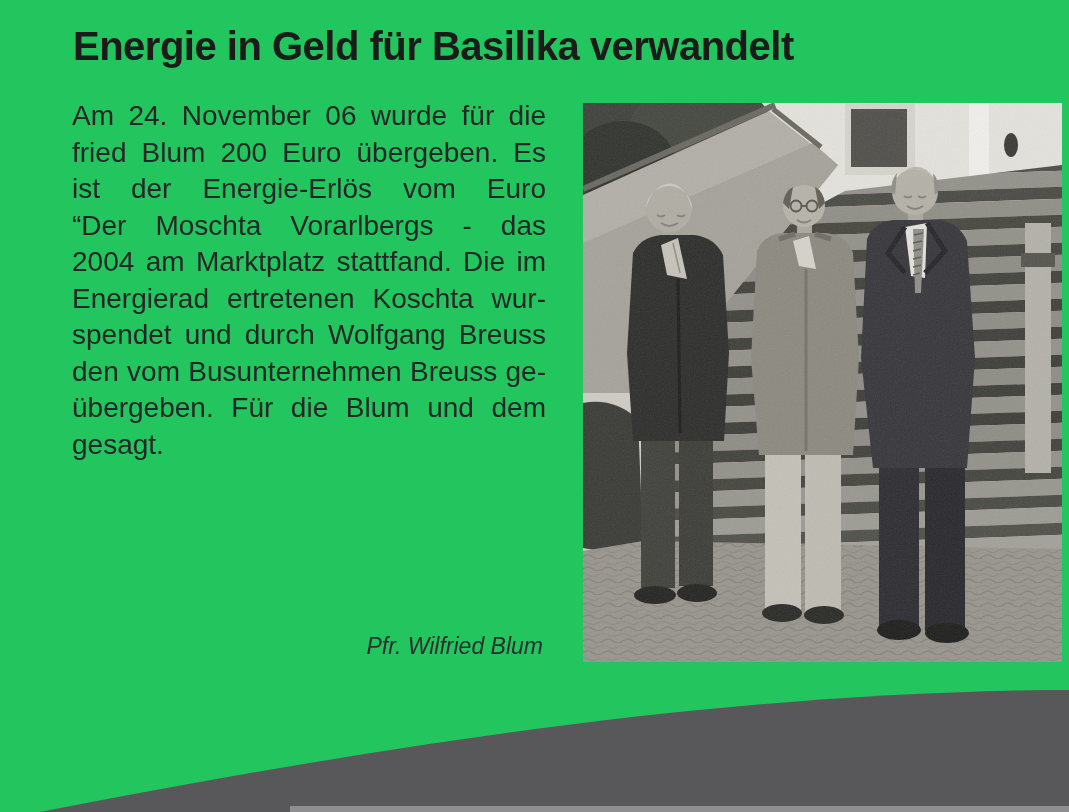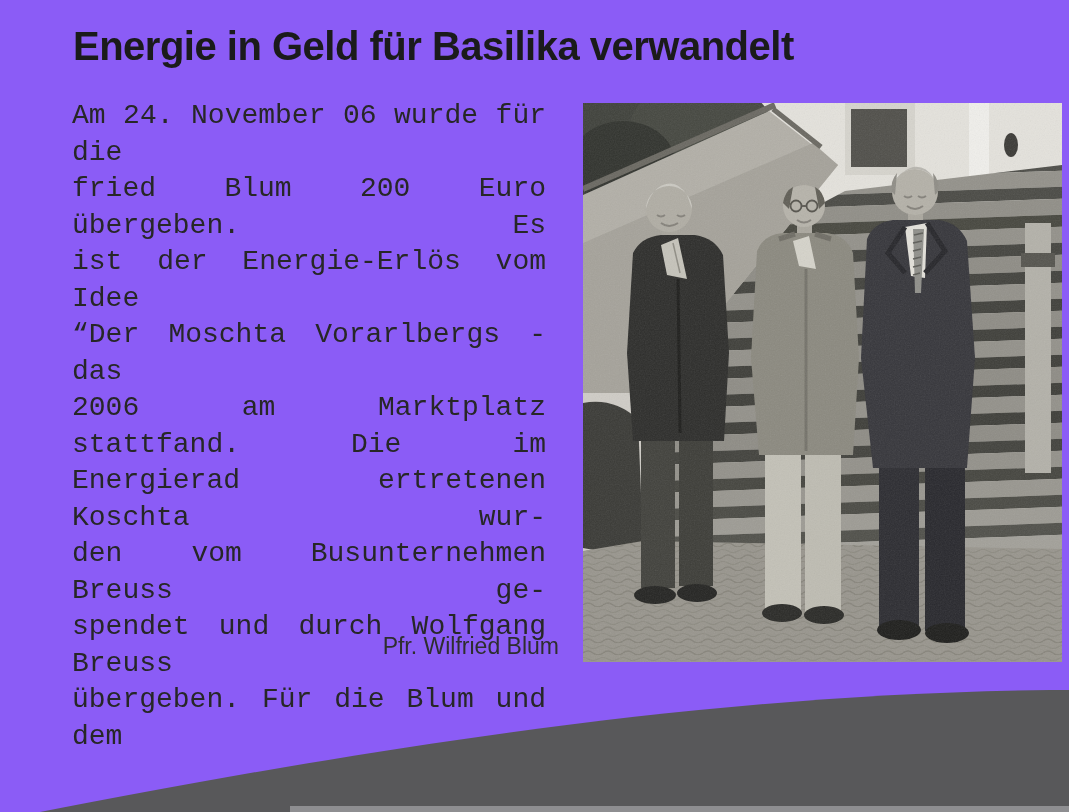--- a/index.html
+++ b/index.html
@@ -1,56 +1,57 @@
 <!DOCTYPE html>
 <html><head>
 <meta charset="utf-8">
 <style>
   html,body { margin:0; padding:0; background:#e9e9e9; }
   .page {
     position:relative; width:1069px; height:812px; margin:0 auto;
-    background:#8b5cf6; overflow:hidden;
+    background:#22c55e; overflow:hidden;
     font-family:"Liberation Sans", sans-serif;
   }
   .headline {
     position:absolute; left:73px; top:24px; margin:0;
     font-size:40px; font-weight:bold; letter-spacing:-0.5px;
     color:#1b1b1b; white-space:nowrap;
   }
   .body-text {
     position:absolute; left:72px; top:98px; width:474px;
-    font-family:Liberation Mono, monospace;
+    font-family:Liberation Sans, sans-serif;
     font-size:28px; line-height:36.5px; color:#272727;
   }
   .body-line { text-align:justify; text-align-last:justify; }
   .body-line.last { text-align-last:left; }
   .signature {
-    position:absolute; left:116px; top:633px; width:443px;
-    text-align:right; font-size:23px; color:#2e2e2e;
+    position:absolute; left:100px; top:633px; width:443px;
+    text-align:right; font-style:italic; font-size:23px; color:#2e2e2e;
   }
   .photo { position:absolute; left:583px; top:103px; width:479px; height:559px; }
   .swoosh { position:absolute; left:0; top:660px; width:1069px; height:152px; display:block; }
 </style>
 </head>
 <body>
 
 <div class="page">
 
   <h1 class="headline">Energie in Geld für Basilika verwandelt</h1>
 
   <div class="body-text">
     <div class="body-line">Am 24. November 06 wurde für die</div>
     <div class="body-line">fried Blum 200 Euro übergeben. Es</div>
-    <div class="body-line">ist der Energie-Erlös vom Idee</div>
+    <div class="body-line">ist der Energie-Erlös vom Euro</div>
     <div class="body-line">“Der Moschta Vorarlbergs - das</div>
-    <div class="body-line">2006 am Marktplatz stattfand. Die im</div>
+    <div class="body-line">2004 am Marktplatz stattfand. Die im</div>
     <div class="body-line">Energierad ertretenen Koschta wur-</div>
+    <div class="body-line">spendet und durch Wolfgang Breuss</div>
     <div class="body-line">den vom Busunternehmen Breuss ge-</div>
-    <div class="body-line">spendet und durch Wolfgang Breuss</div>
     <div class="body-line">übergeben. Für die Blum und dem</div>
+    <div class="body-line last">gesagt.</div>
   </div>
 
   <div class="signature">Pfr. Wilfried Blum</div>
 
   <svg class="photo" viewBox="0 0 479 559" aria-hidden="true">
     <defs>
       <clipPath id="photoClip">
           <rect x="0" y="0" width="479" height="559"></rect>
         </clipPath>
       <clipPath id="stepsClip">

